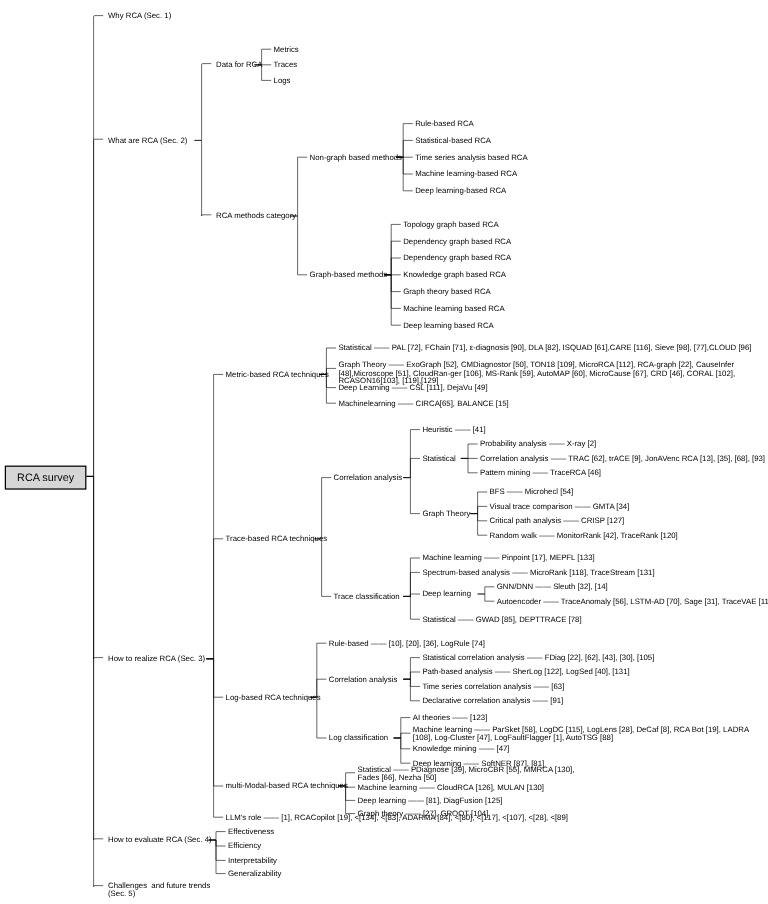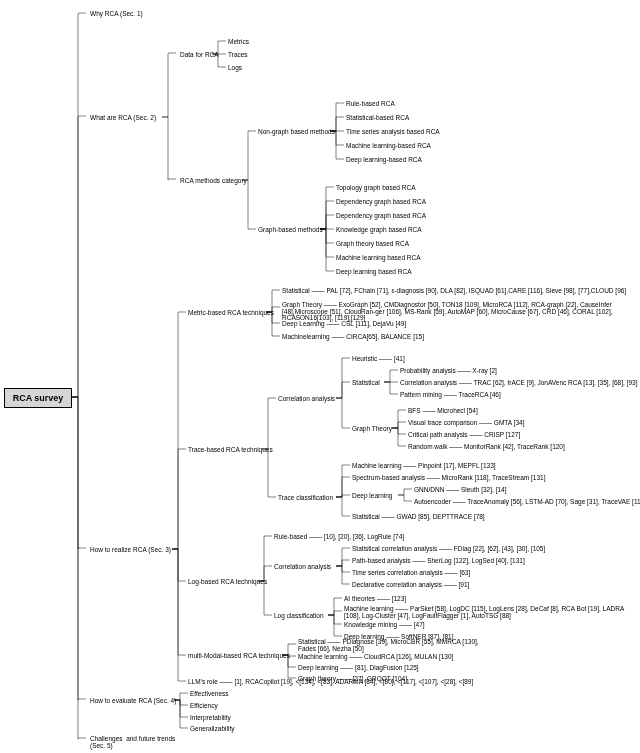--- a/index.html
+++ b/index.html
@@ -23,21 +23,21 @@
     left: 4px;
     top: 388px;
     width: 66px;
     height: 18px;
     background: #d6d6d6;
     border: 1px solid #000;
     display: flex;
     align-items: center;
     justify-content: center;
     font-size: 9px;
-    font-weight: 700;
+    font-weight: 400;
   }
   svg {
     position: absolute;
     left: 0;
     top: 0;
     width: 640px;
     height: 753px;
     pointer-events: none;
   }
   svg path {

